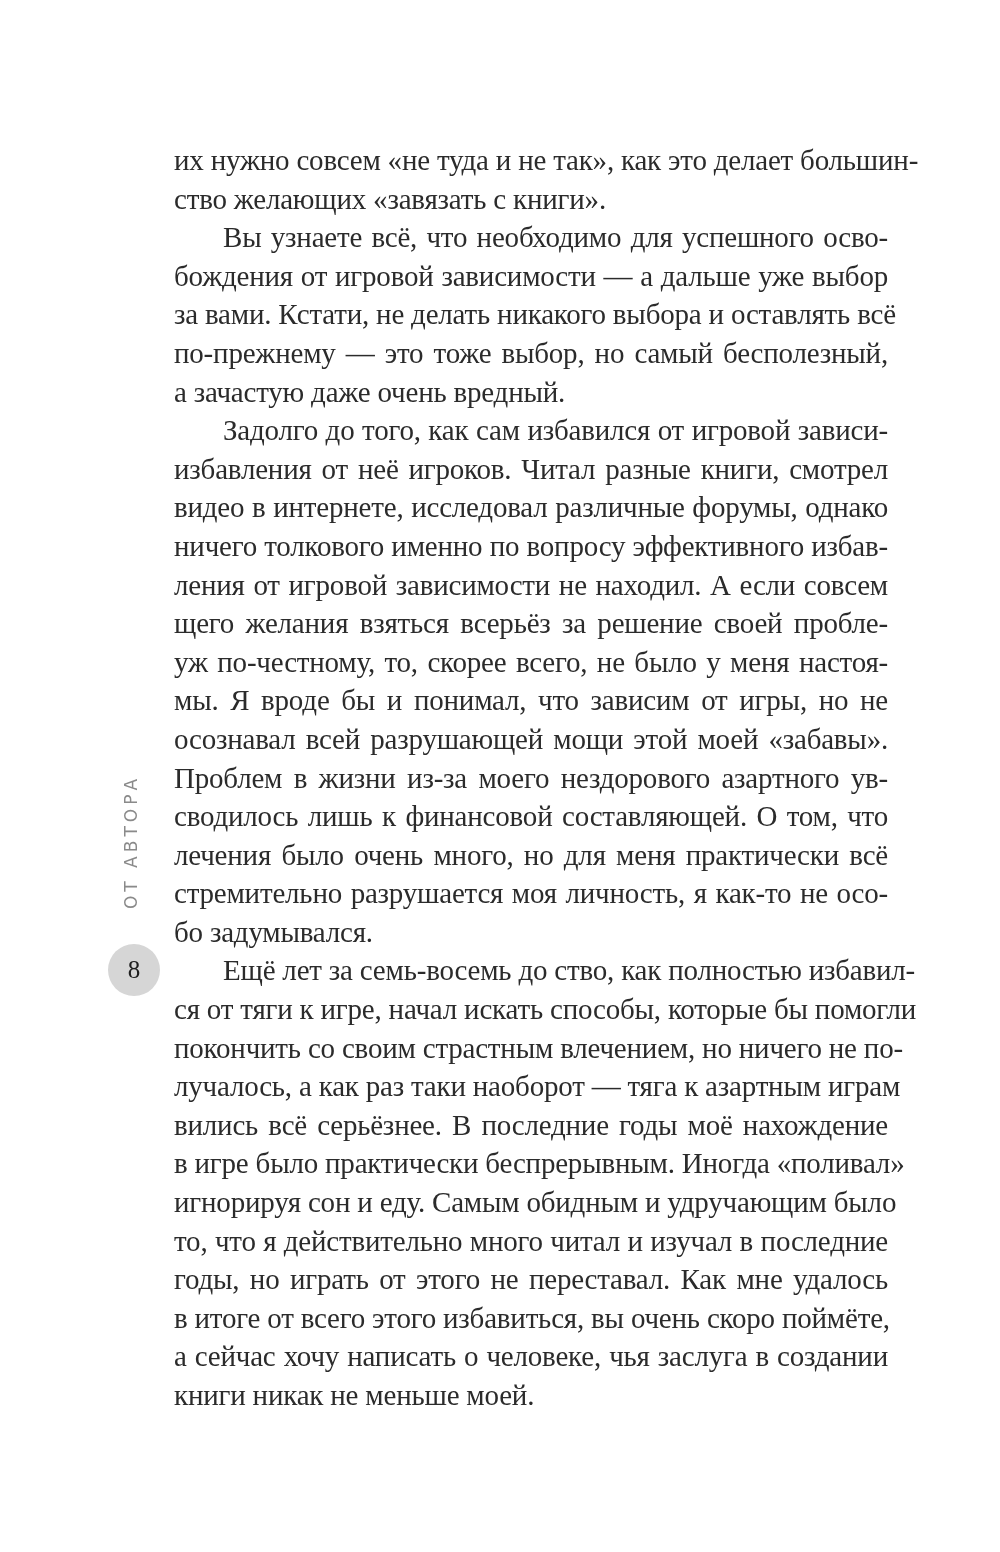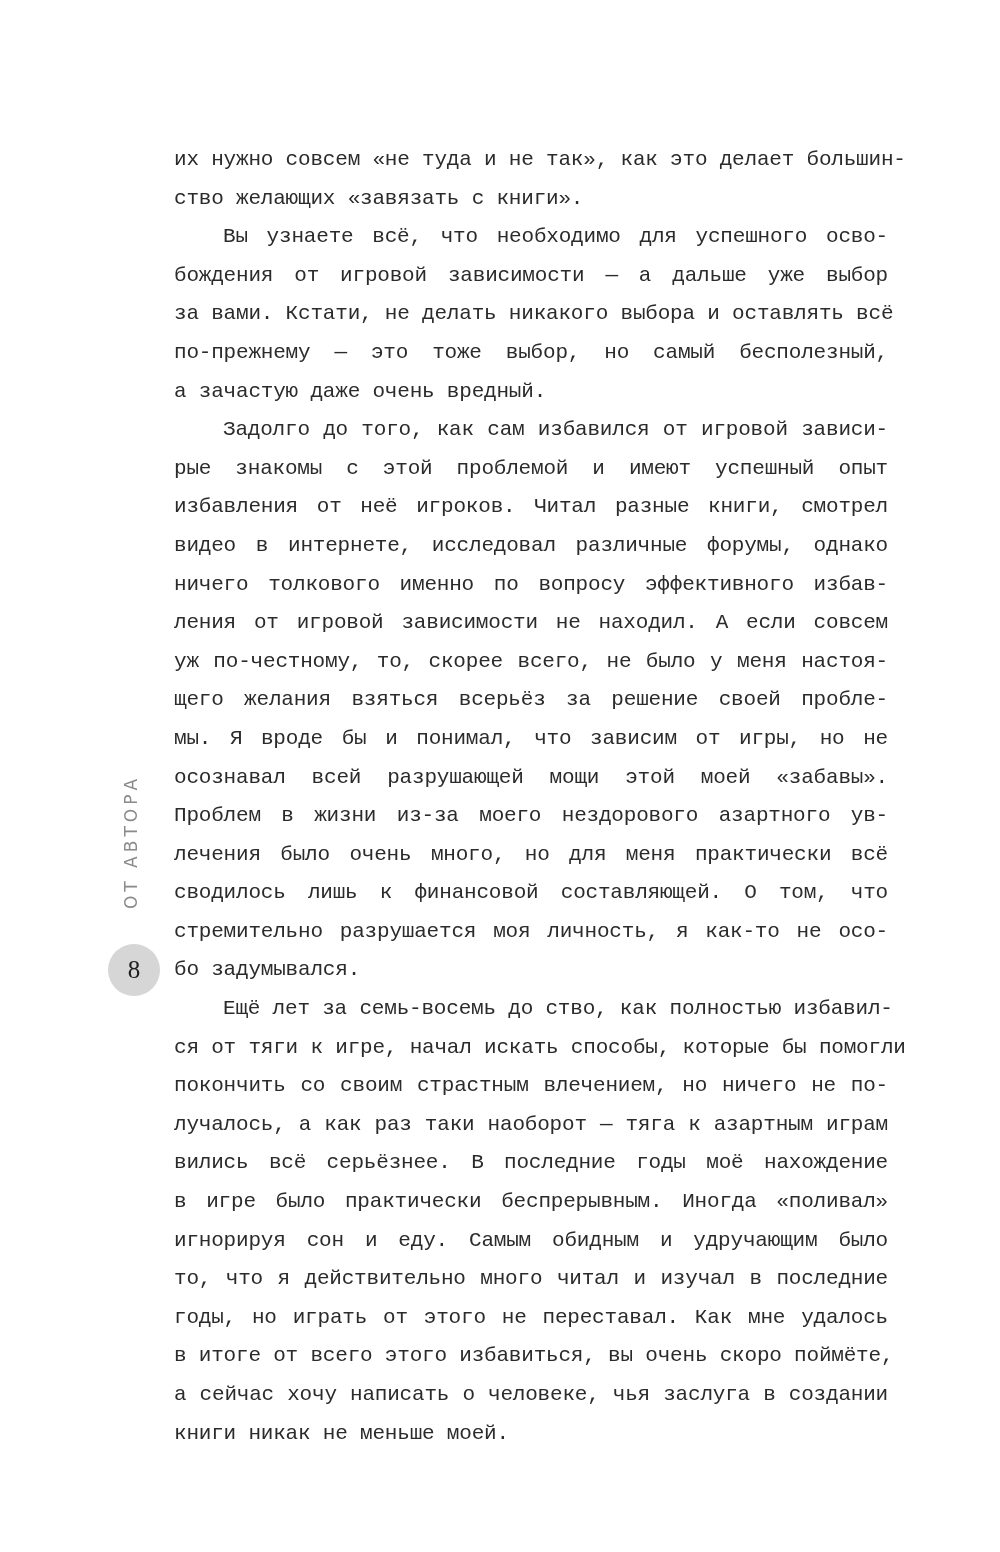--- a/index.html
+++ b/index.html
@@ -18,26 +18,25 @@
     .text-block {
       position: absolute;
       left: 174px;
       top: 141px;
       width: 714px;
     }
     .line {
       display: block;
       height: 38.6px;
       line-height: 38.6px;
-      font-size: 21px;
+      font-size: 29px;
       white-space: nowrap;
       text-align: justify;
       text-align-last: justify;
       letter-spacing: -0.2px;
-      font-family: Liberation Mono, monospace;
     }
     .line.indent {
       padding-left: 49px;
     }
     .line.last {
       text-align-last: left;
     }
     .side-label {
       position: absolute;
       left: 111px;
@@ -86,32 +85,31 @@
 
 <div class="text-block">
   <span class="line">их нужно совсем «не туда и не так», как это делает большин-</span>
   <span class="line last">ство желающих «завязать с книги».</span>
   <span class="line indent">Вы узнаете всё, что необходимо для успешного осво-</span>
   <span class="line">бождения от игровой зависимости — а дальше уже выбор</span>
   <span class="line">за вами. Кстати, не делать никакого выбора и оставлять всё</span>
   <span class="line">по-прежнему — это тоже выбор, но самый бесполезный,</span>
   <span class="line last">а зачастую даже очень вредный.</span>
   <span class="line indent">Задолго до того, как сам избавился от игровой зависи-</span>
-  <span class="line">рые знакомы с этой проблемой и имеют успешный опыт</span>
   <span class="line">избавления от неё игроков. Читал разные книги, смотрел</span>
   <span class="line">видео в интернете, исследовал различные форумы, однако</span>
   <span class="line">ничего толкового именно по вопросу эффективного избав-</span>
   <span class="line">ления от игровой зависимости не находил. А если совсем</span>
+  <span class="line">щего желания взяться всерьёз за решение своей пробле-</span>
   <span class="line">уж по-честному, то, скорее всего, не было у меня настоя-</span>
-  <span class="line">щего желания взяться всерьёз за решение своей пробле-</span>
   <span class="line">мы. Я вроде бы и понимал, что зависим от игры, но не</span>
   <span class="line">осознавал всей разрушающей мощи этой моей «забавы».</span>
   <span class="line">Проблем в жизни из-за моего нездорового азартного ув-</span>
+  <span class="line">сводилось лишь к финансовой составляющей. О том, что</span>
   <span class="line">лечения было очень много, но для меня практически всё</span>
-  <span class="line">сводилось лишь к финансовой составляющей. О том, что</span>
   <span class="line">стремительно разрушается моя личность, я как-то не осо-</span>
   <span class="line last">бо задумывался.</span>
   <span class="line indent">Ещё лет за семь-восемь до ство, как полностью избавил-</span>
   <span class="line">ся от тяги к игре, начал искать способы, которые бы помогли</span>
   <span class="line">покончить со своим страстным влечением, но ничего не по-</span>
   <span class="line">лучалось, а как раз таки наоборот — тяга к азартным играм</span>
   <span class="line">вились всё серьёзнее. В последние годы моё нахождение</span>
   <span class="line">в игре было практически беспрерывным. Иногда «поливал»</span>
   <span class="line">игнорируя сон и еду. Самым обидным и удручающим было</span>
   <span class="line">то, что я действительно много читал и изучал в последние</span>

